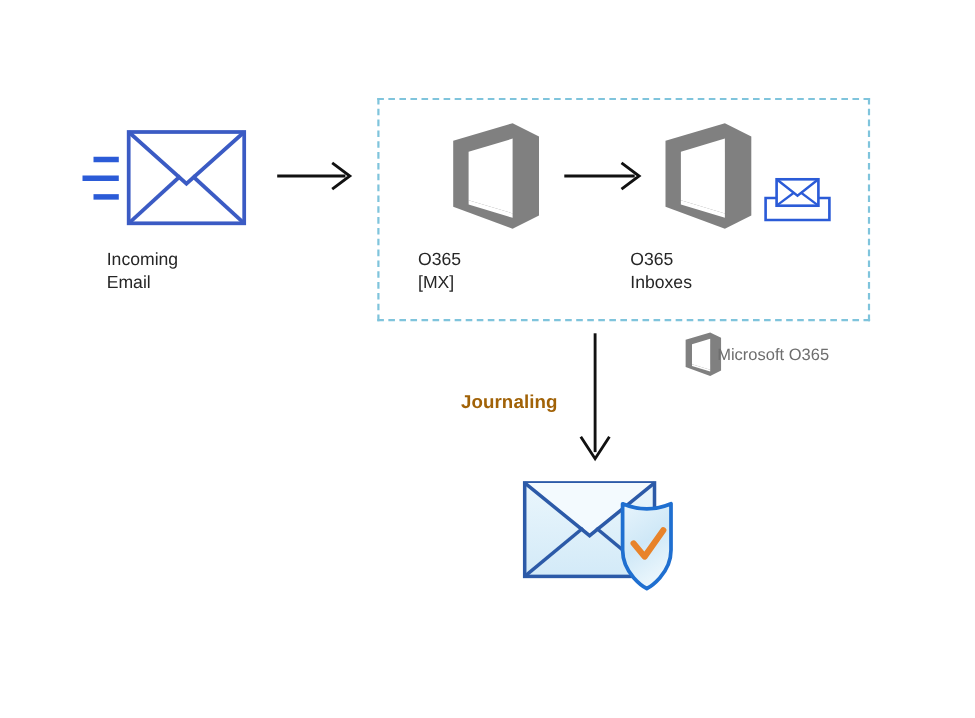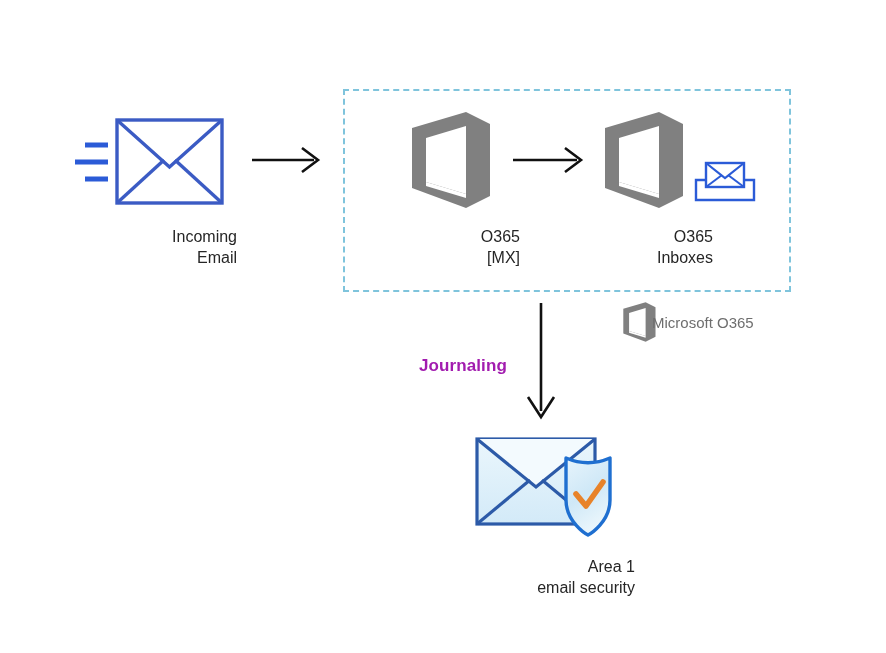--- a/index.html
+++ b/index.html
@@ -15,30 +15,30 @@
     position: relative;
     width: 886px;
     height: 653px;
     background: #ffffff;
     overflow: hidden;
   }
 
   
   .label {
     position: absolute;
-    text-align: right;
+    text-align: left;
     color: #262626;
     font-size: 16px;
     line-height: 21px;
     font-family: "Liberation Sans", sans-serif;
     white-space: pre-line;
   }
   .label-journaling {
     position: absolute;
-    color: #a21caf;
+    color: #a16207;
     font-size: 17px;
     font-weight: bold;
     font-family: "Liberation Sans", sans-serif;
     letter-spacing: 0.1px;
   }
   .label-legend {
     position: absolute;
     color: #6E6E6E;
     font-size: 15px;
     font-family: "Liberation Sans", sans-serif;
@@ -196,16 +196,14 @@
                  C110 34 126 34 140 28
                  L140 70
                  C140 92 120 104 118 105
                  C116 104 96 92 96 70
                  Z" fill="url(#shieldGrad)" stroke="#1F6FD0" stroke-width="3.4" stroke-linejoin="round"></path>
         <polyline points="106,64 116,76 133,52" fill="none" stroke="#E8832A" stroke-width="5.6" stroke-linecap="round" stroke-linejoin="round"></polyline>
       </g>
     </svg>
   </div>
 
-  <div class="label" style="left:455px; top:556px; width:180px;">Area 1
-email security</div>
 
 </div>
 
 </body></html>

